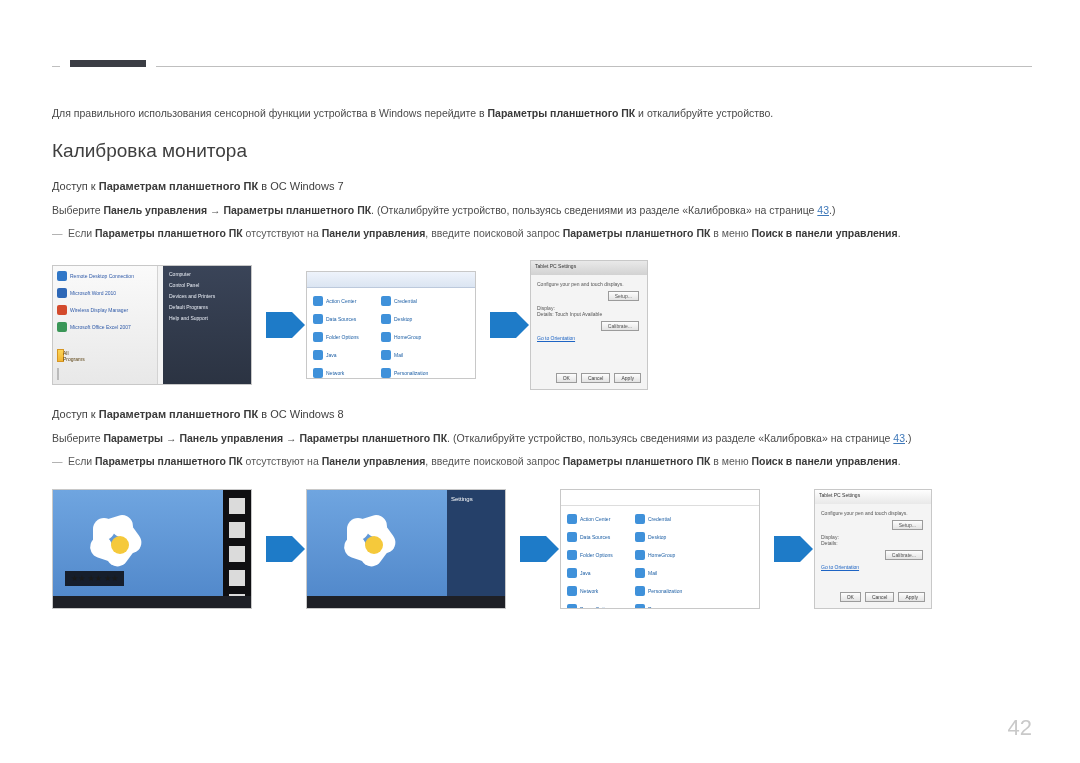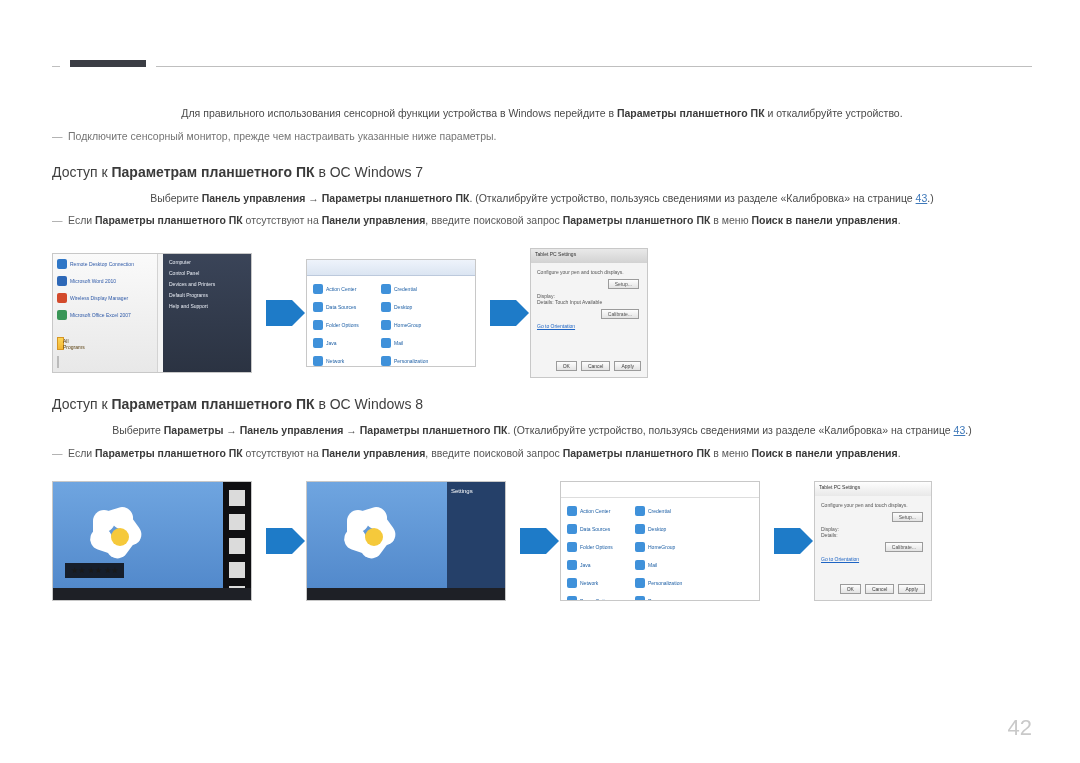--- a/index.html
+++ b/index.html
@@ -41,21 +41,20 @@
     color: #3e78b9;
     font-weight: 400;
     font-size: 24px;
     margin-bottom: 22px;
   }
   p.body {
     font-size: 10.5px;
     line-height: 1.6;
     color: #4a4a4a;
     margin-bottom: 6px;
-    text-align: center;
   }
   ul.dash {
     list-style: none;
     margin: 4px 0 18px 0;
   }
   ul.dash li {
     font-size: 10.5px;
     color: #757575;
     line-height: 1.7;
     position: relative;
@@ -69,21 +68,21 @@
   }
   ul.dash2 li { color: #585858; }
   h2 {
     color: #3f3f3f;
     font-size: 19px;
     font-weight: 400;
     margin-bottom: 10px;
   }
   h3 {
     color: #3f3f3f;
-    font-size: 14px;
+    font-size: 11px;
     font-weight: 400;
     margin: 18px 0 10px;
   }
   .section { margin-bottom: 6px; }
   .bold-inline { font-weight: 700; color: #3a3a3a; }
   .link-num { color: #3e78b9; text-decoration: underline; }
   .flow-row {
     display: flex;
     align-items: center;
     gap: 14px;
@@ -193,23 +192,23 @@
 </div>
 
 <div class="content">
 
 
   <p class="body">
     <span>Для правильного использования сенсорной функции устройства в Windows перейдите в </span><span class="bold-inline">Параметры планшетного ПК</span><span> и откалибруйте устройство.</span>
   </p>
 
   <ul class="dash">
-    <li>Подключите сенсорный монитор, прежде чем настраивать указанные ниже параметры.</li>
   </ul>
 
+  <h2>Калибровка монитора</h2>
 
 
   <div class="section">
     <h3>
       <span>Доступ к </span><span class="bold-inline">Параметрам планшетного ПК</span><span> в ОС Windows 7</span>
     </h3>
     <p class="body">
       <span>Выберите </span><span class="bold-inline">Панель управления</span><span> → </span><span class="bold-inline">Параметры планшетного ПК</span><span>. (Откалибруйте устройство, пользуясь сведениями из разделе «Калибровка» на странице </span><span class="link-num">43</span><span>.)</span>
     </p>
     <ul class="dash dash2">

